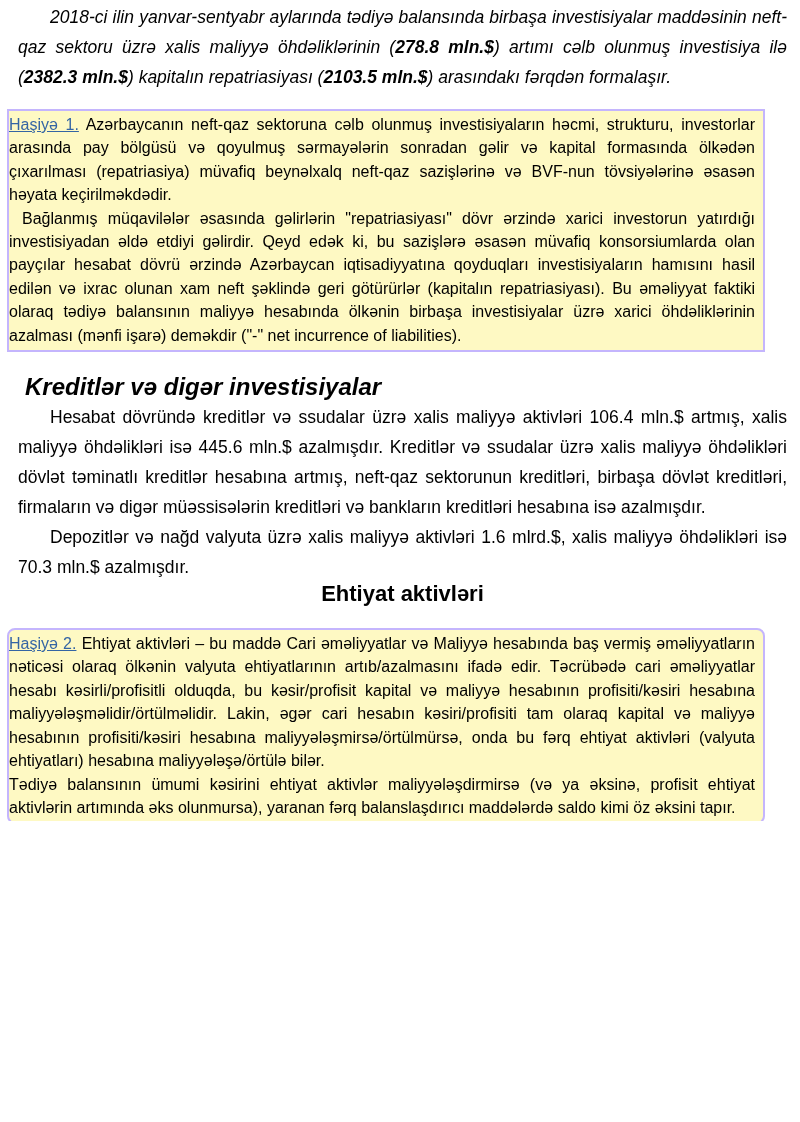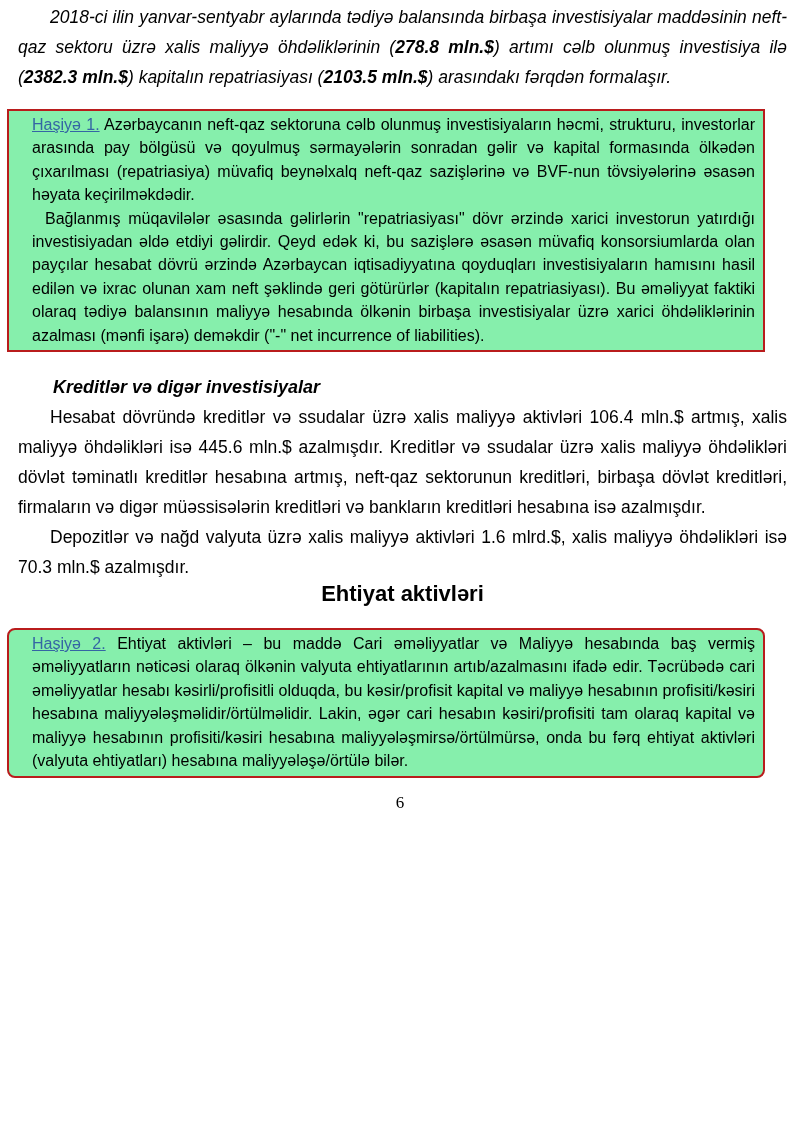--- a/index.html
+++ b/index.html
@@ -19,42 +19,42 @@
     margin: 0 13px 0 18px;
   }
   .indent { text-indent: 32px; }
   .italicp { font-style: italic; }
   .italicp b { font-weight: bold; }
 
   .note-box {
     box-sizing: border-box;
     margin-left: 7px;
     width: 758px;
-    border: 2px solid #b91c1c;
-    padding: 2px 8px 3px 23px;
-    background: #86efac;
+    border: 2px solid #c4b5fd;
+    padding: 2px 8px 3px 0;
+    background: #fef9c3;
   }
   .box-para {
     font-size: 16px;
     line-height: 23.4px;
     text-align: justify;
     margin: 0;
   }
   .box-label {
     color: #3465a4;
     text-decoration: underline;
   }
   .box-indent { text-indent: 13px; }
 
   .h-credits {
-    font-size: 18px;
+    font-size: 24px;
     font-weight: bold;
     font-style: italic;
     line-height: 30px;
-    margin: 20px 13px 0 53px;
+    margin: 20px 13px 0 25px;
   }
   .h-reserves {
     font-size: 22px;
     font-weight: bold;
     line-height: 24px;
     text-align: center;
     margin: 0 13px 0 18px;
   }
   .pagenum {
     font-family: "Liberation Serif", serif;
@@ -89,17 +89,18 @@
 
   <p class="para indent mt-p3">Hesabat dövründə kreditlər və ssudalar üzrə xalis maliyyə aktivləri 106.4 mln.$ artmış, xalis maliyyə öhdəlikləri isə 445.6 mln.$ azalmışdır. Kreditlər və ssudalar üzrə xalis maliyyə öhdəlikləri dövlət təminatlı kreditlər hesabına artmış, neft-qaz sektorunun kreditləri, birbaşa dövlət kreditləri, firmaların və digər müəssisələrin kreditləri və bankların kreditləri hesabına isə azalmışdır.</p>
 
   <p class="para indent mt-p4">Depozitlər və nağd valyuta üzrə xalis maliyyə aktivləri 1.6 mlrd.$, xalis maliyyə öhdəlikləri isə 70.3 mln.$ azalmışdır.</p>
 
   <h2 class="h-reserves">Ehtiyat aktivləri</h2>
 
 
   <div class="note-box mt-box2">
     <p class="box-para"><span class="box-label">Haşiyə 2.</span> <span>Ehtiyat aktivləri – bu maddə Cari əməliyyatlar və Maliyyə hesabında baş vermiş əməliyyatların nəticəsi olaraq ölkənin valyuta ehtiyatlarının artıb/azalmasını ifadə edir. Təcrübədə cari əməliyyatlar hesabı kəsirli/profisitli olduqda, bu kəsir/profisit kapital və maliyyə hesabının profisiti/kəsiri hesabına maliyyələşməlidir/örtülməlidir. Lakin, əgər cari hesabın kəsiri/profisiti tam olaraq kapital və maliyyə hesabının profisiti/kəsiri hesabına maliyyələşmirsə/örtülmürsə, onda bu fərq ehtiyat aktivləri (valyuta ehtiyatları) hesabına maliyyələşə/örtülə bilər.</span></p>
+    <p class="box-para">Tədiyə balansının ümumi kəsirini ehtiyat aktivlər maliyyələşdirmirsə (və ya əksinə, profisit ehtiyat aktivlərin artımında əks olunmursa), yaranan fərq balanslaşdırıcı maddələrdə saldo kimi öz əksini tapır.</p>
   </div>
 
   <p class="pagenum">6</p>
 
 </div>
 
 </body></html>

